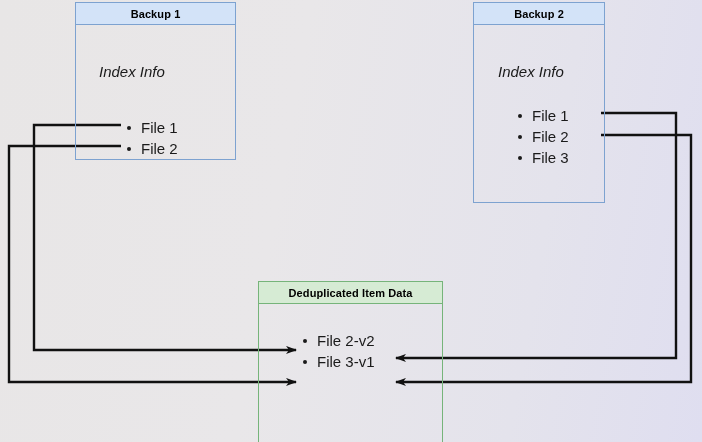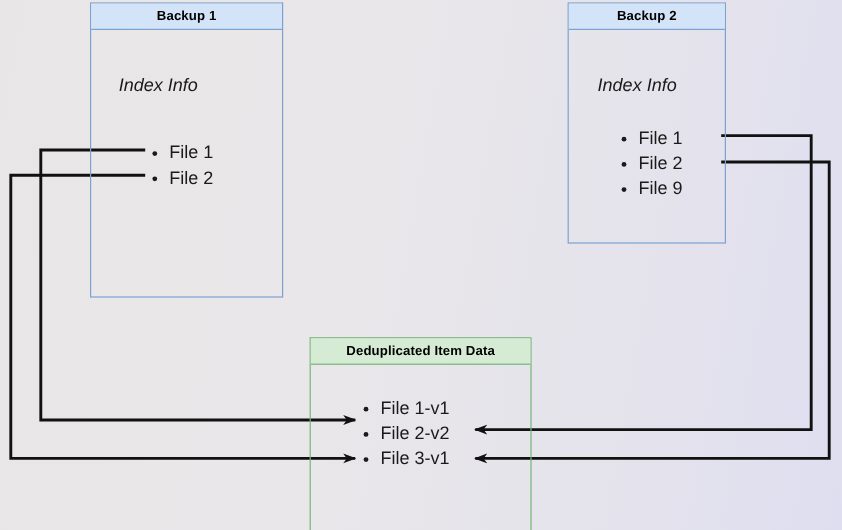--- a/index.html
+++ b/index.html
@@ -100,47 +100,46 @@
 
     <path d="M121,125 L34,125 L34,350 L296,350" fill="none" stroke="#111111" stroke-width="2.4" stroke-linejoin="miter" marker-end="url(#arrowR)"></path>
 
     <path d="M121,146 L9,146 L9,382 L296,382" fill="none" stroke="#111111" stroke-width="2.4" stroke-linejoin="miter" marker-end="url(#arrowR)"></path>
 
     <path d="M601,113 L676,113 L676,358 L396,358" fill="none" stroke="#111111" stroke-width="2.4" stroke-linejoin="miter" marker-end="url(#arrowL)"></path>
 
     <path d="M601,135 L691,135 L691,382 L396,382" fill="none" stroke="#111111" stroke-width="2.4" stroke-linejoin="miter" marker-end="url(#arrowL)"></path>
   </svg>
 
-  <div class="box" style="left:75px; top:2px; width:161px; height:246px;">
+  <div class="box" style="left:75px; top:2px; width:161px; height:158px;">
     <div class="box-header">Backup 1</div>
     <div class="box-body">
       <div class="index-label" style="left:23px; top:38px;">Index Info</div>
       <ul class="file-list" style="left:49px; top:92px;">
         <li>File 1</li>
         <li>File 2</li>
       </ul>
     </div>
   </div>
 
   <div class="box" style="left:473px; top:2px; width:132px; height:201px;">
     <div class="box-header">Backup 2</div>
     <div class="box-body">
       <div class="index-label" style="left:24px; top:38px;">Index Info</div>
       <ul class="file-list" style="left:42px; top:80px;">
         <li>File 1</li>
         <li>File 2</li>
-        <li>File 9</li>
+        <li>File 3</li>
       </ul>
     </div>
   </div>
 
   <div class="box green" style="left:258px; top:281px; width:185px; height:168px;">
     <div class="box-header">Deduplicated Item Data</div>
     <div class="box-body">
       <ul class="file-list" style="left:42px; top:26px;">
-        <li>File 1-v1</li>
         <li>File 2-v2</li>
         <li>File 3-v1</li>
       </ul>
     </div>
   </div>
 
 </div>
 
 </body></html>

